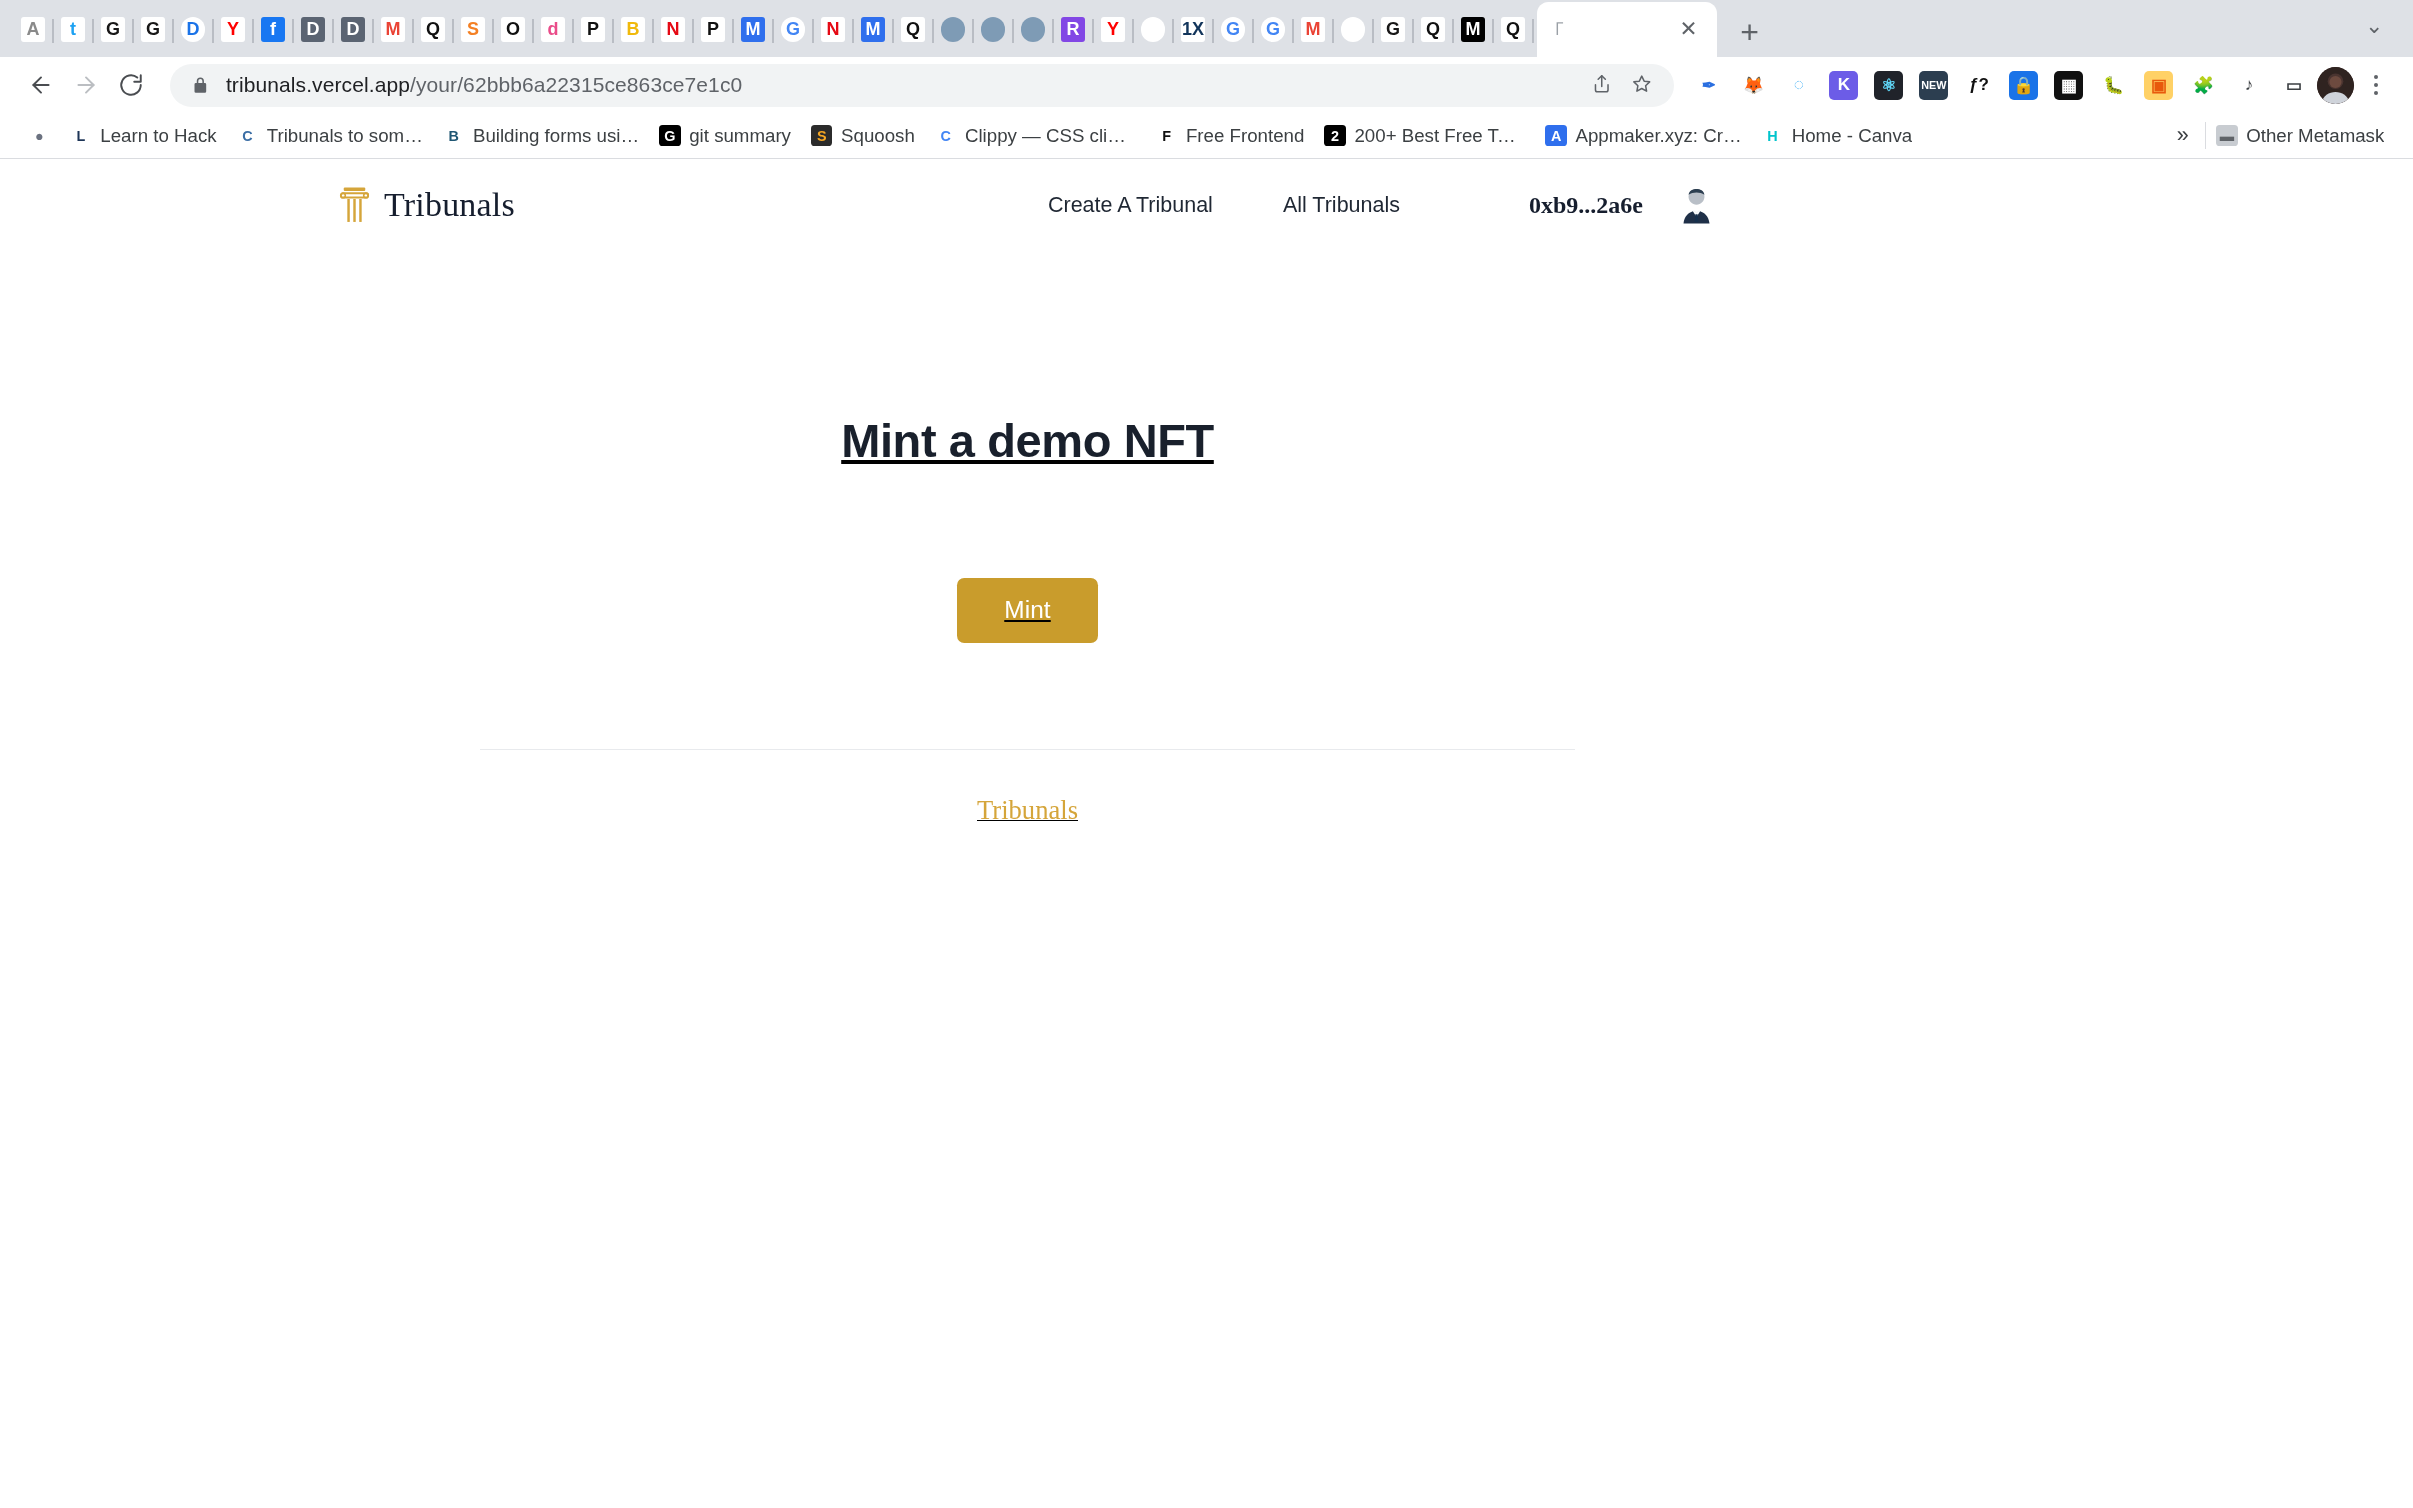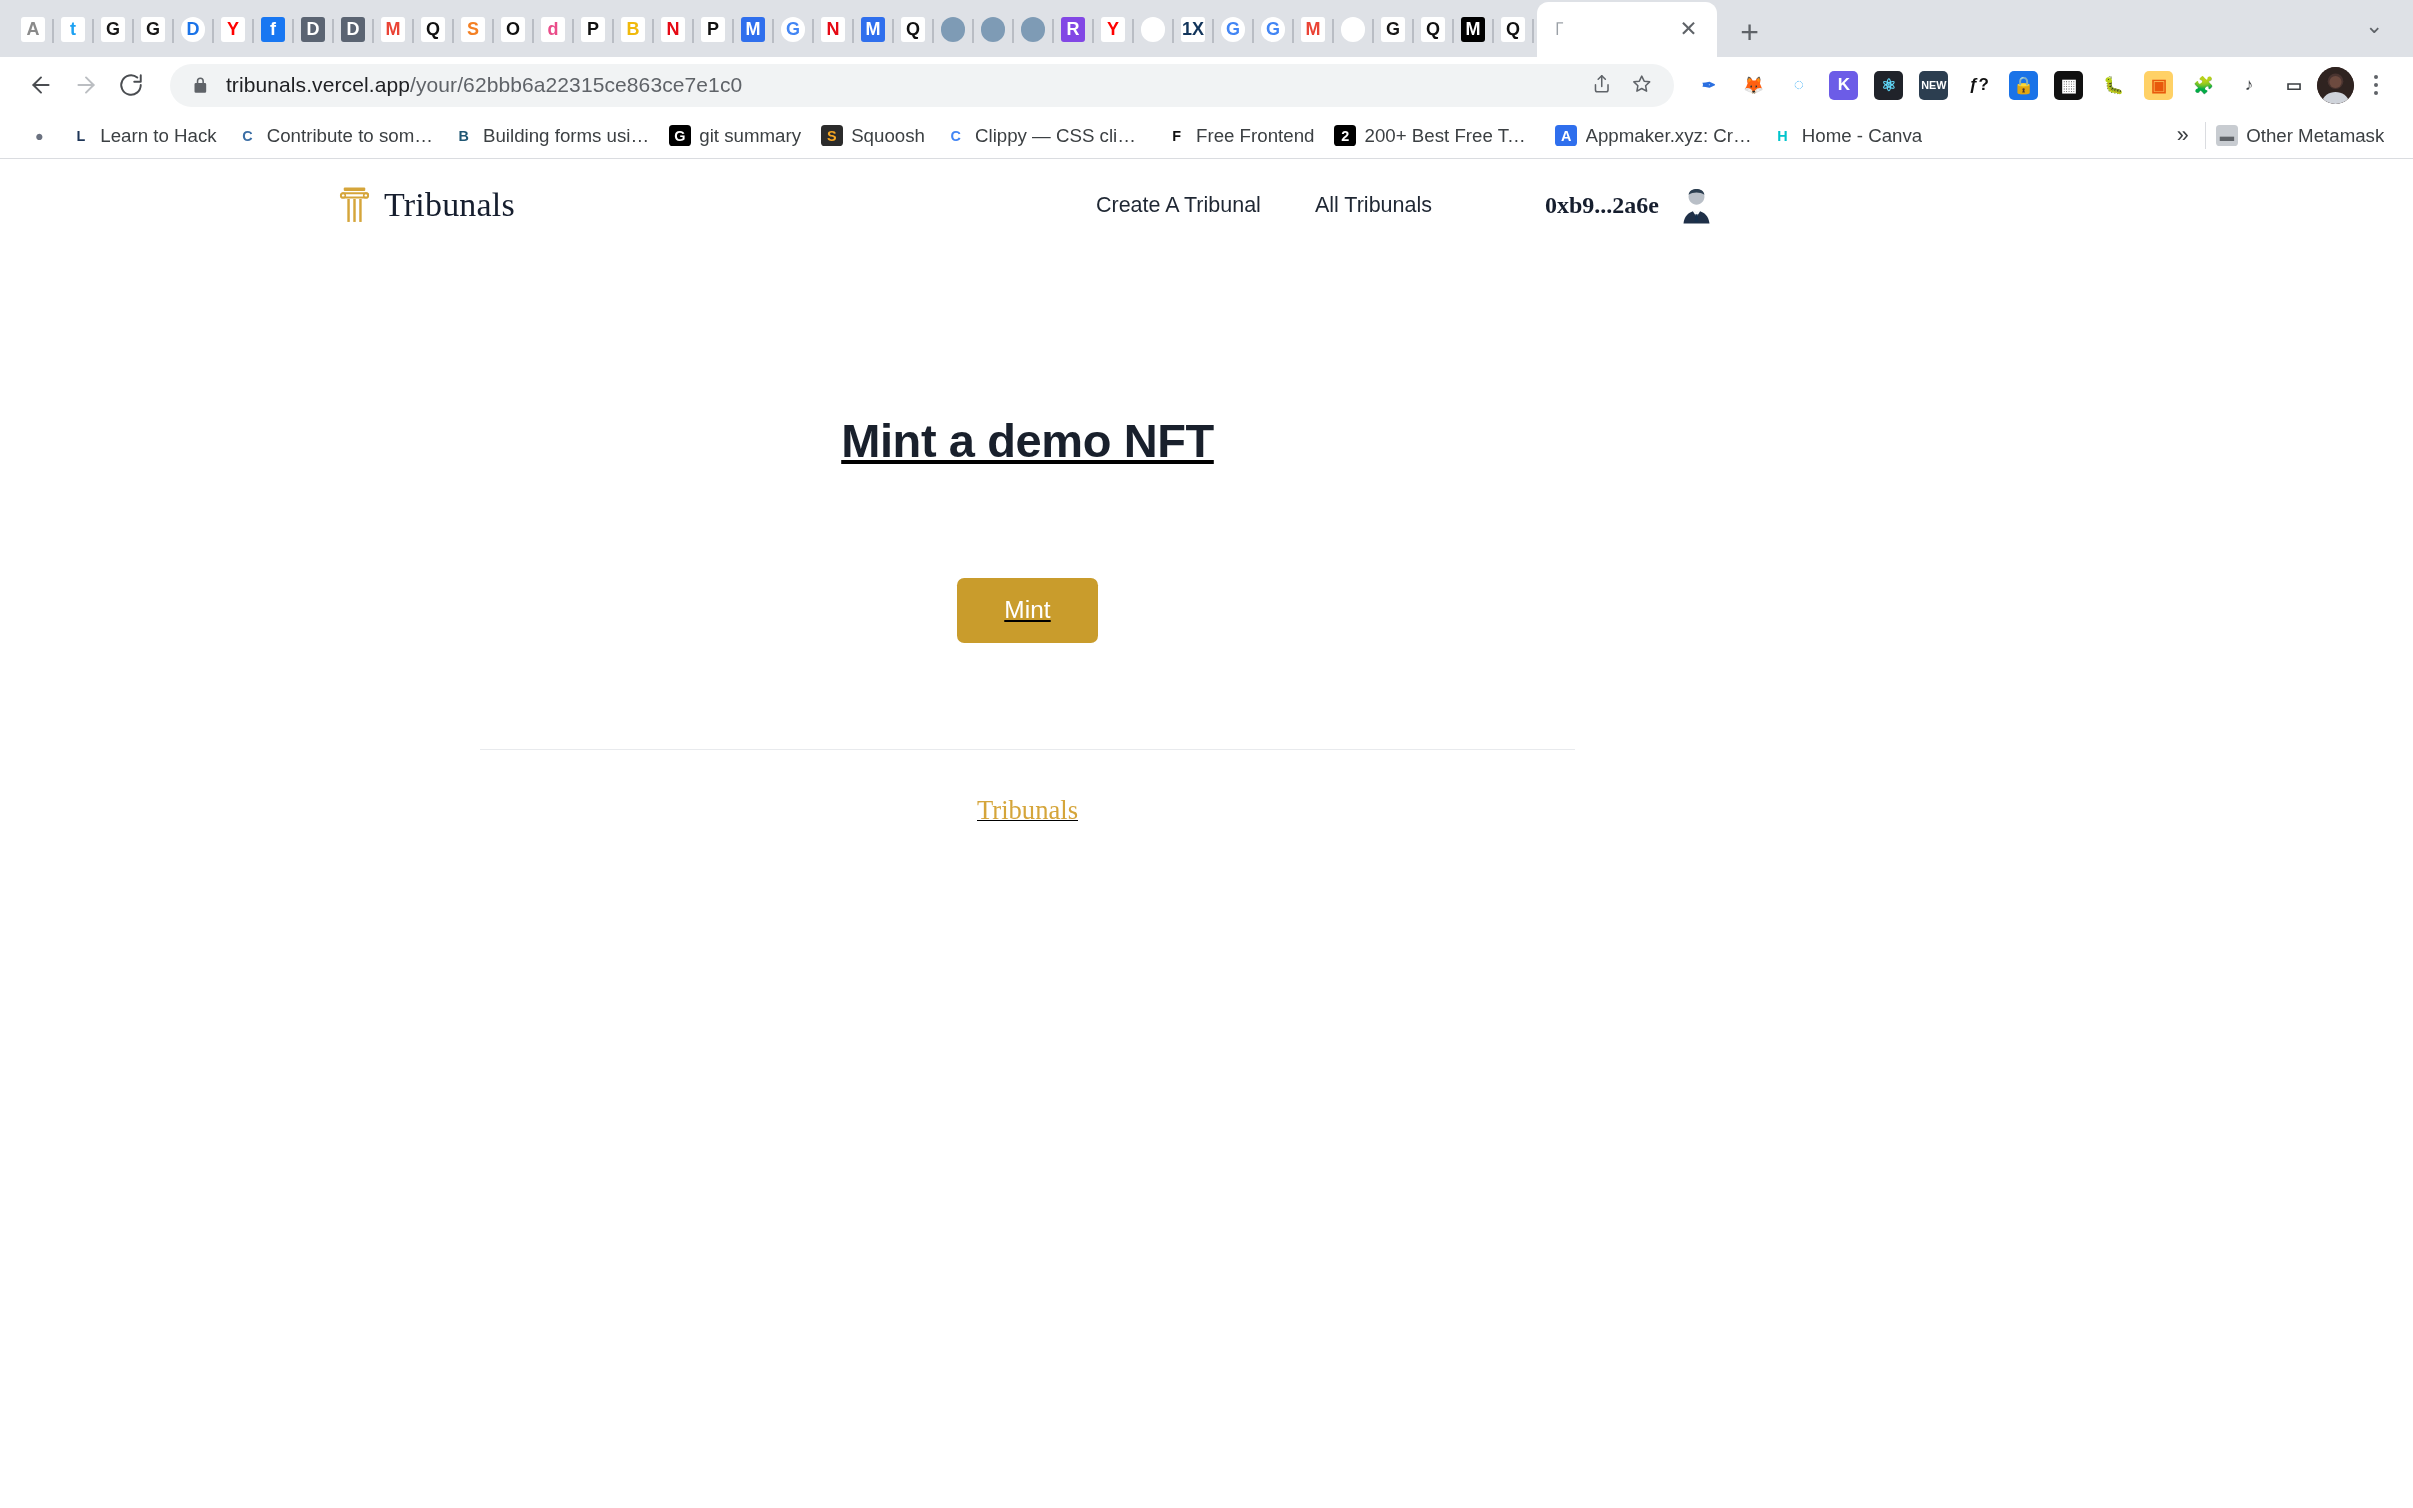--- a/index.html
+++ b/index.html
@@ -242,21 +242,21 @@
   .brand-text {
     font-family: "Liberation Serif", serif;
     font-size: 34px;
     color: #161e2e;
     letter-spacing: 0.2px;
   }
   .site-nav {
     margin-left: auto;
     display: flex;
     align-items: center;
-    gap: 0;
+    gap: 16px;
   }
   .nav-link {
     font-size: 21.5px;
     color: #1f2733;
     padding: 0 27px;
     white-space: nowrap;
   }
   .wallet {
     font-family: "Liberation Serif", serif;
     font-size: 24px;
@@ -537,21 +537,21 @@
   <div class="bookmarks" id="bookmarks-bar">
       <div class="bm">
         <span class="bm-ico" style="background: rgb(255, 255, 255); color: rgb(107, 114, 128);">●</span>
       </div>
       <div class="bm">
         <span class="bm-ico" style="background: rgb(255, 255, 255); color: rgb(29, 53, 87);">L</span>
         <span class="bm-label">Learn to Hack</span>
       </div>
       <div class="bm">
         <span class="bm-ico" style="background: rgb(255, 255, 255); color: rgb(59, 110, 165);">C</span>
-        <span class="bm-label">Contribute to som…</span>
+        <span class="bm-label">Tribunals to som…</span>
       </div>
       <div class="bm">
         <span class="bm-ico" style="background: rgb(255, 255, 255); color: rgb(31, 86, 115);">B</span>
         <span class="bm-label">Building forms usi…</span>
       </div>
       <div class="bm">
         <span class="bm-ico" style="background: rgb(0, 0, 0); color: rgb(255, 255, 255);">G</span>
         <span class="bm-label">git summary</span>
       </div>
       <div class="bm">

